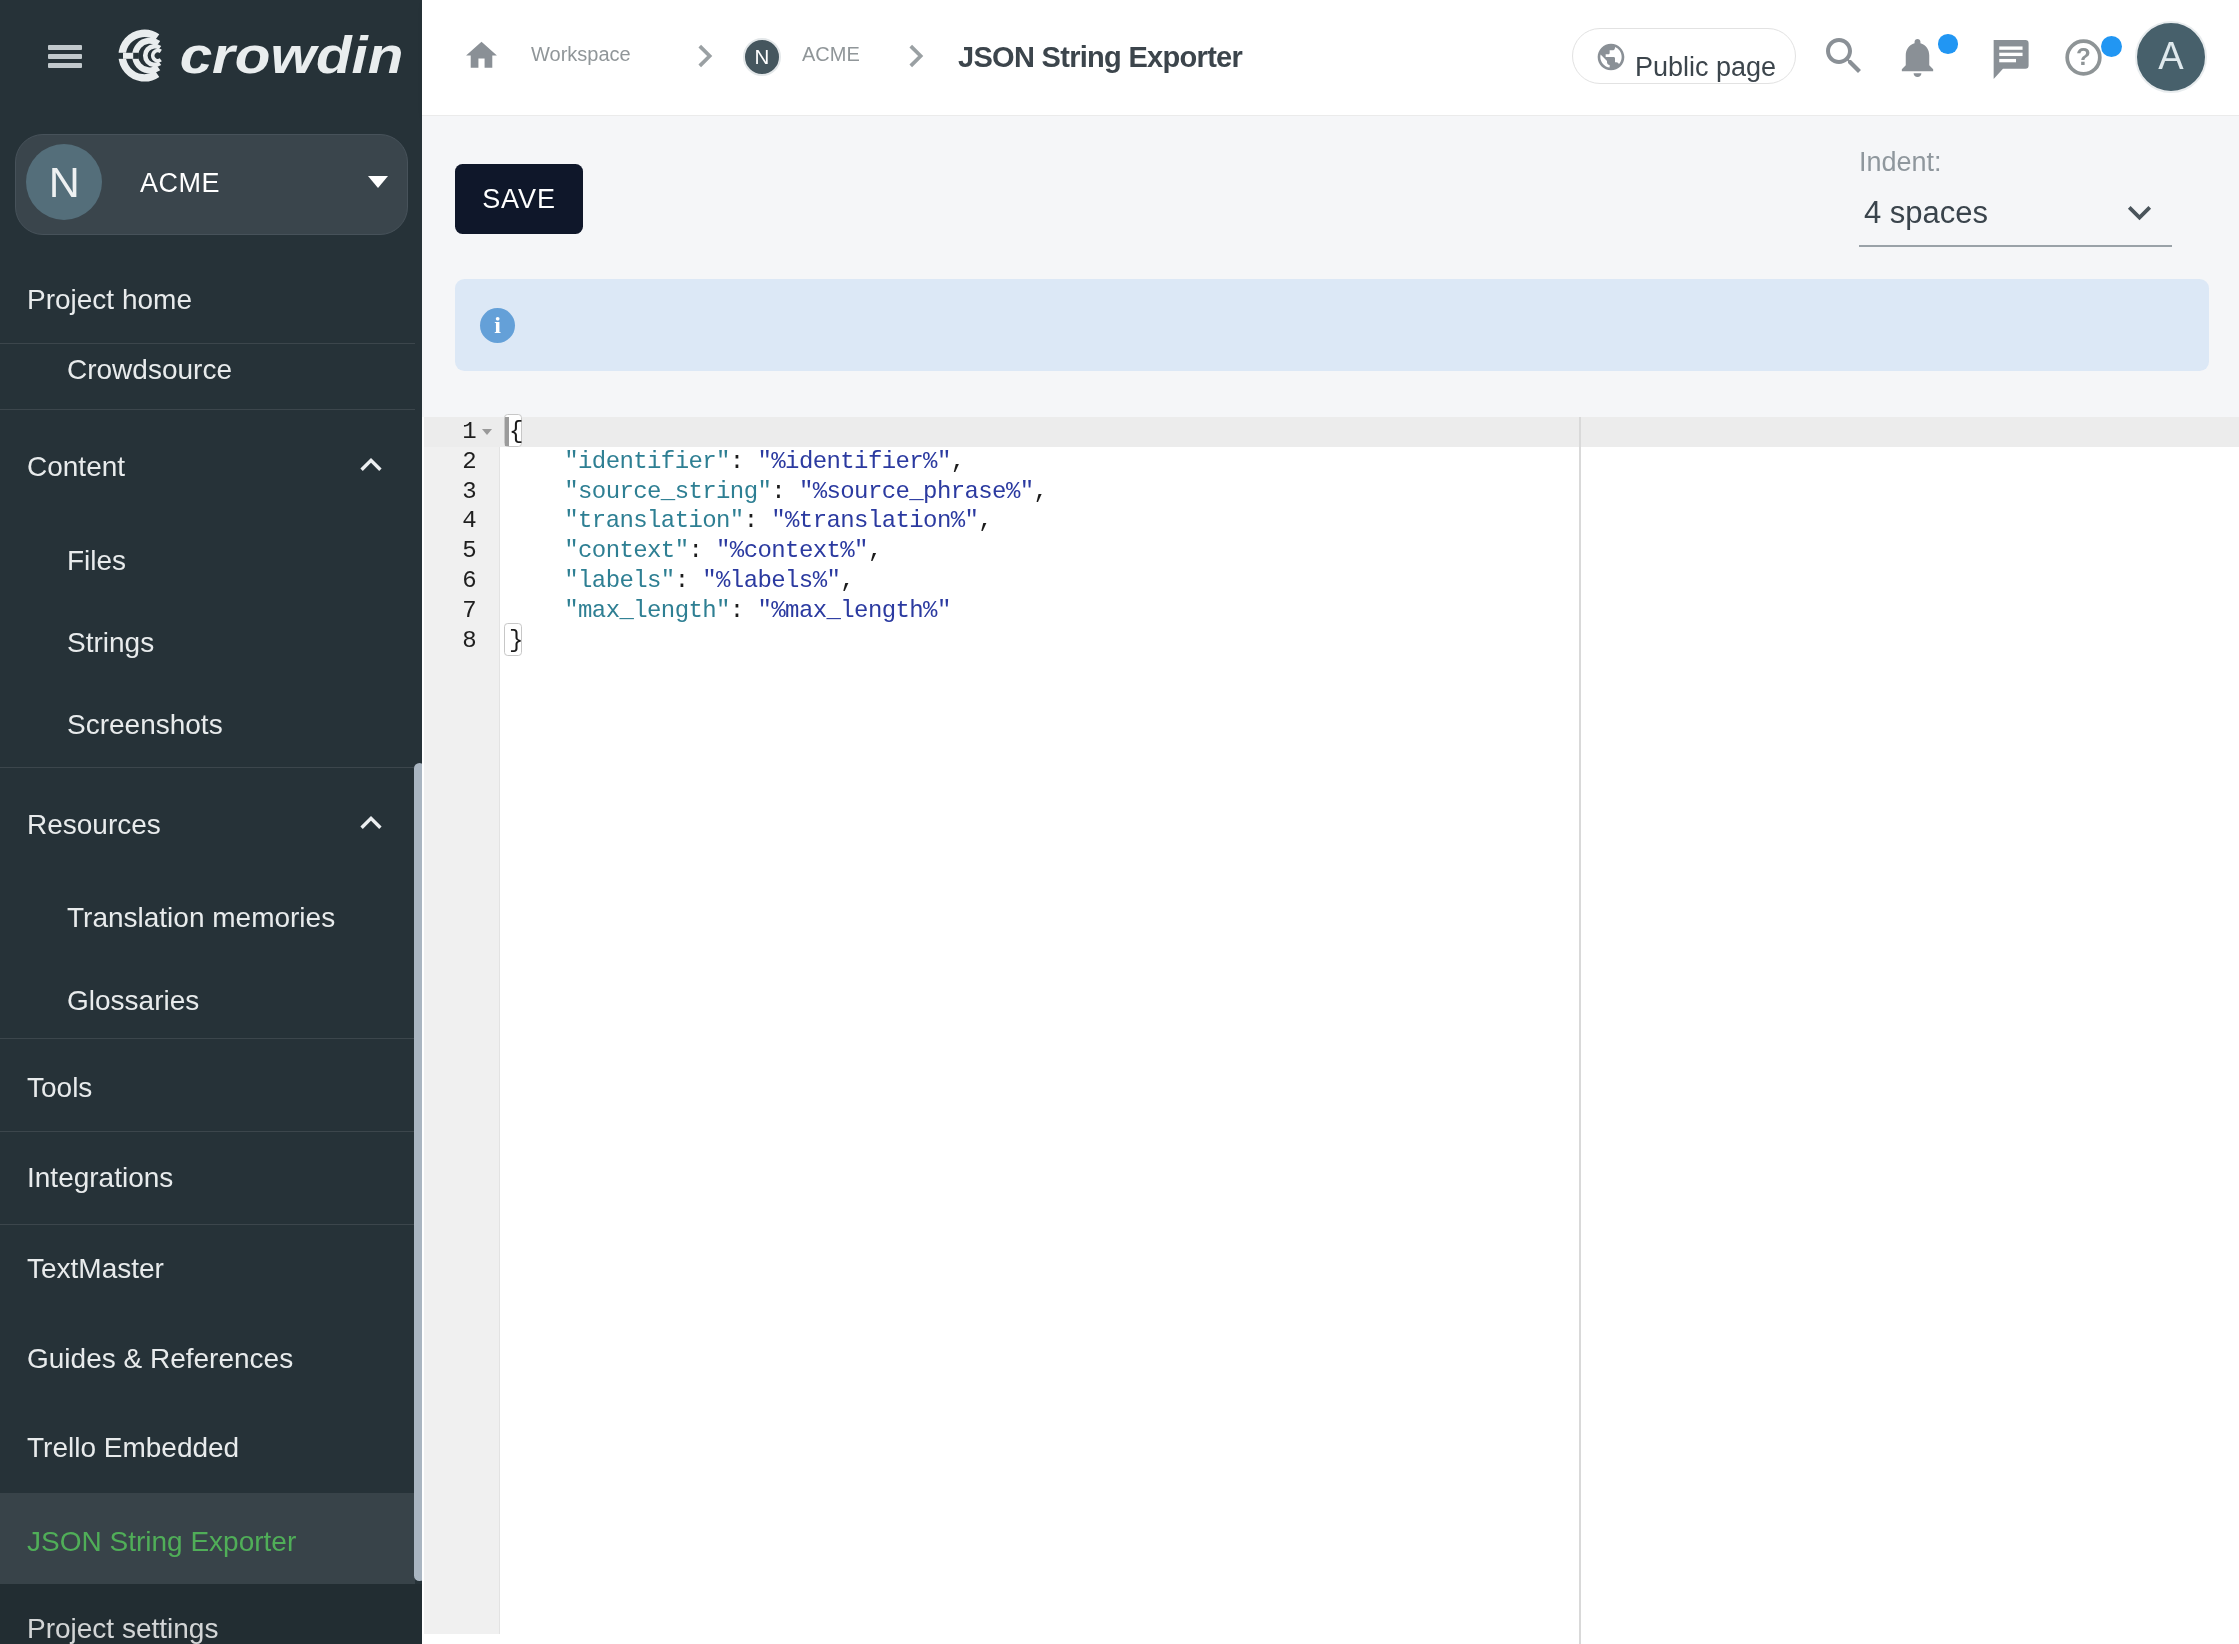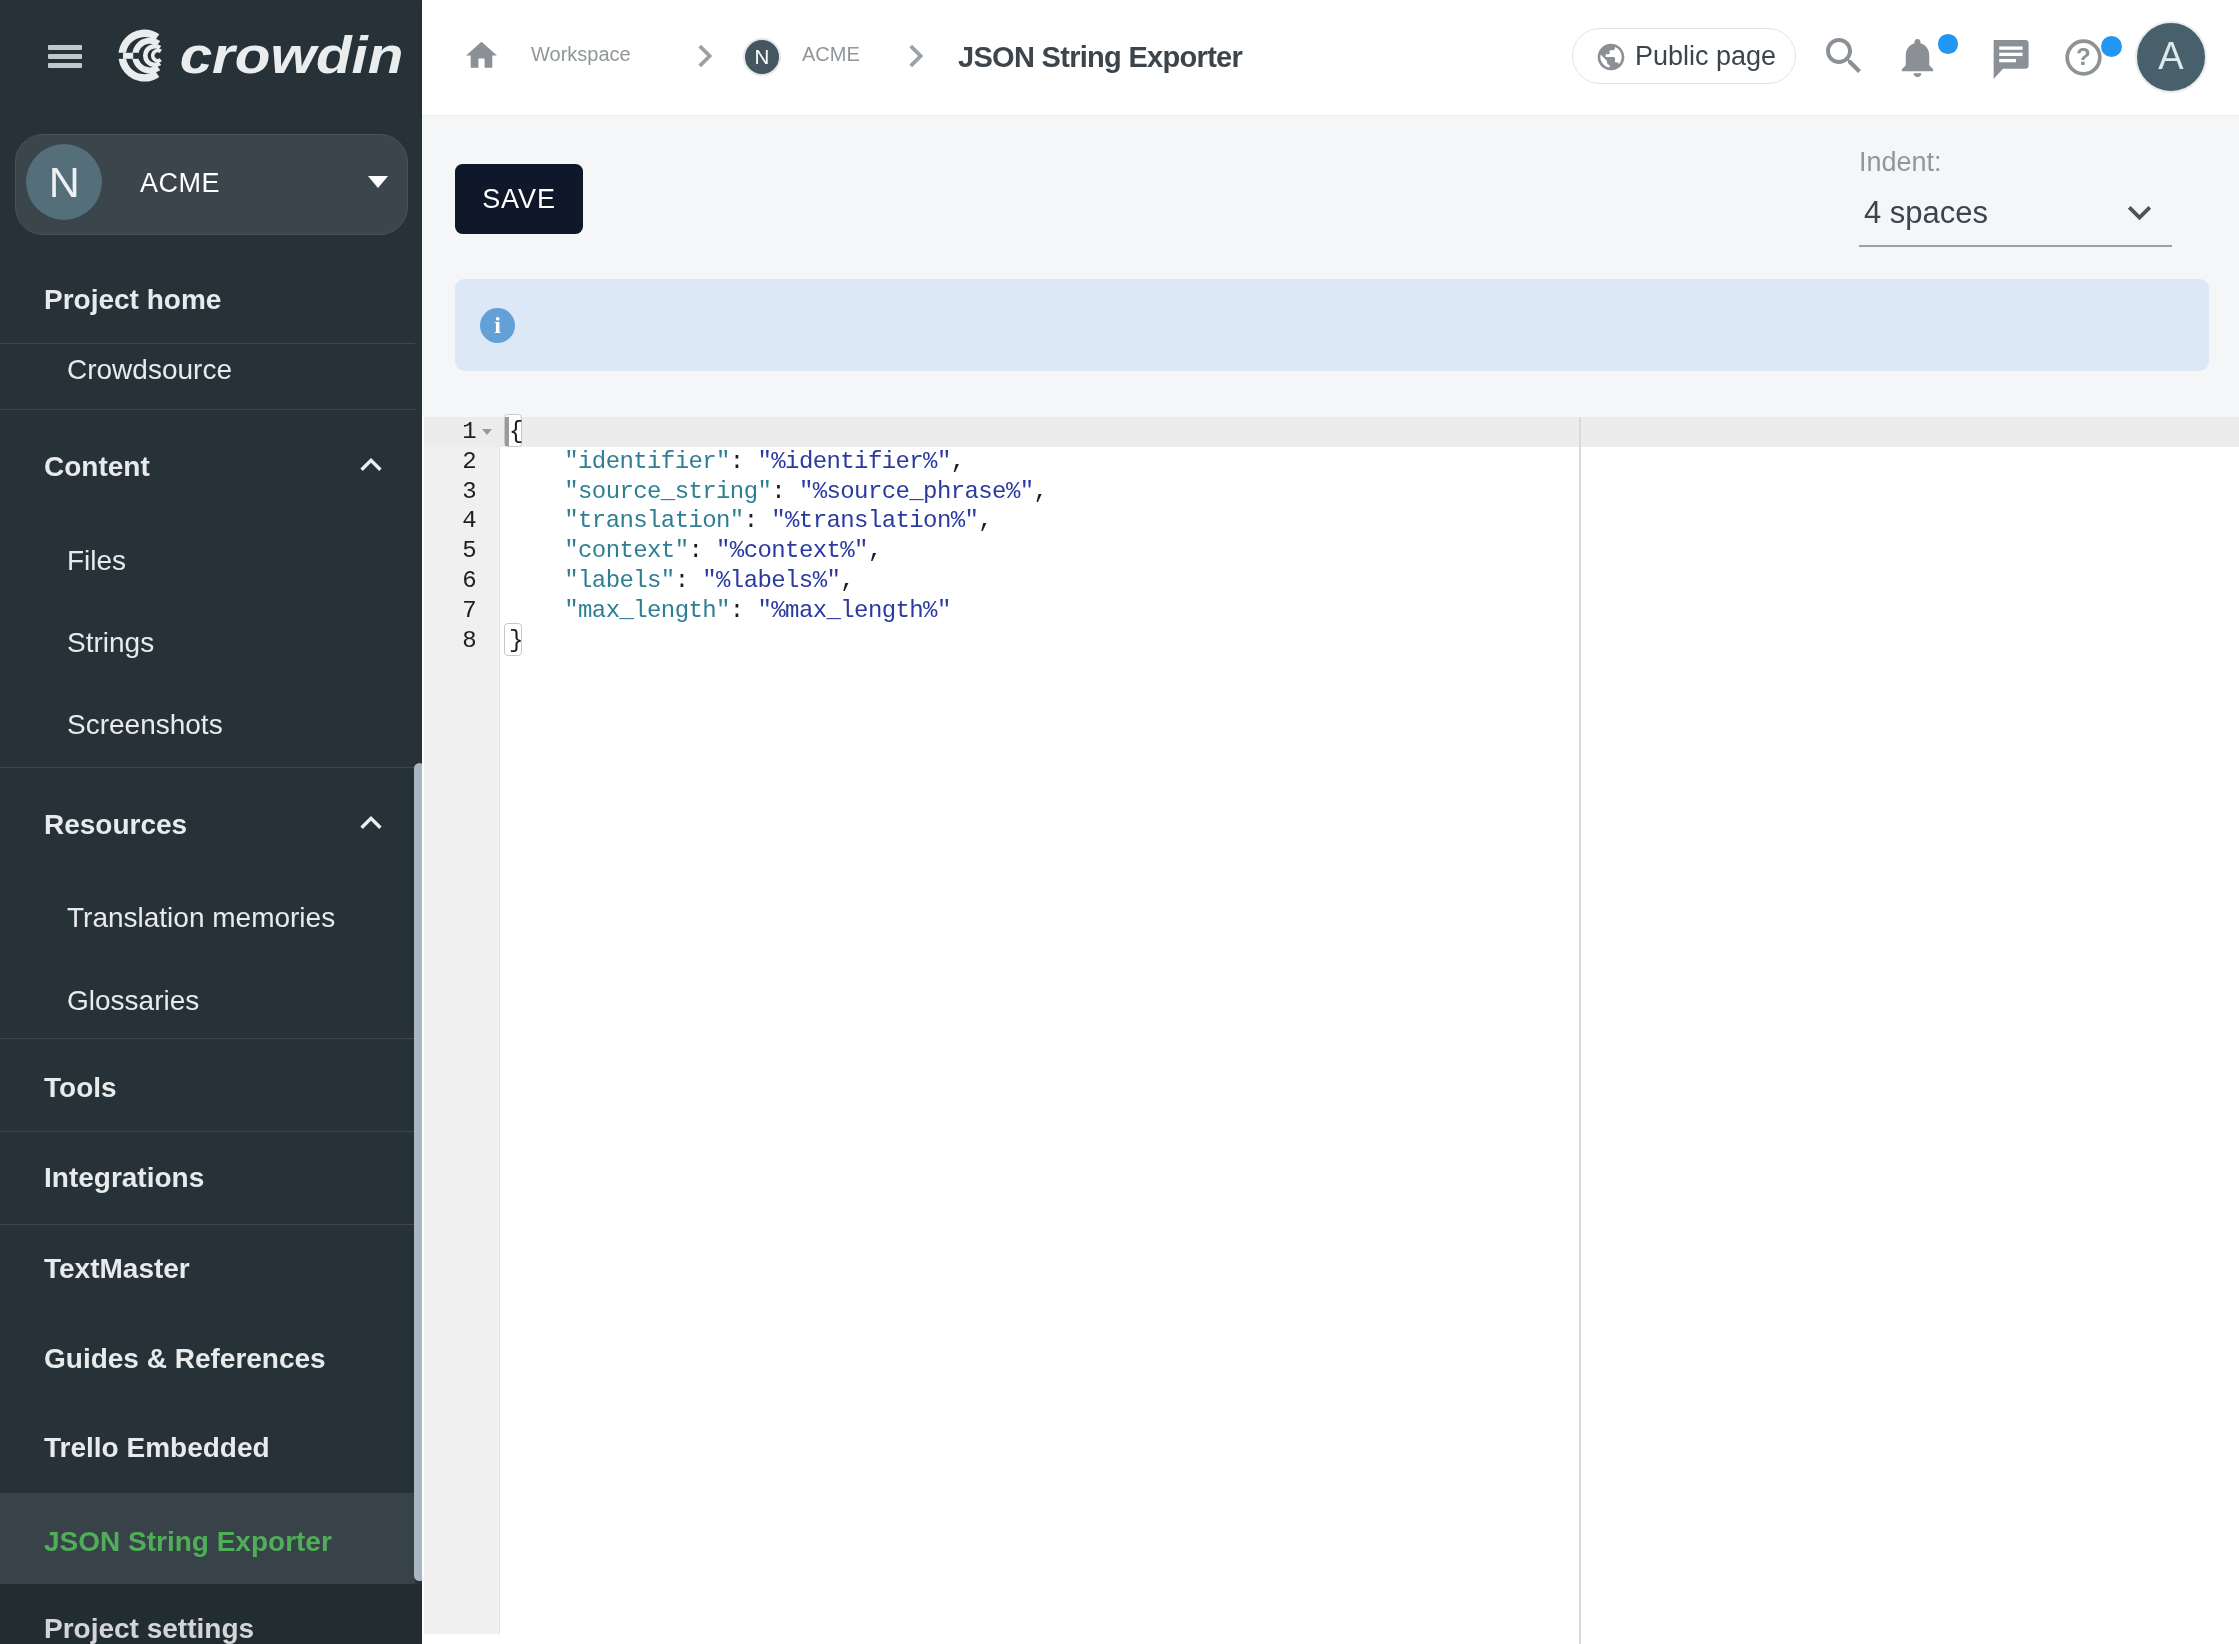--- a/index.html
+++ b/index.html
@@ -17,21 +17,21 @@
     border-radius:50%; background:#546e7a; color:#eef1f2; font-size:43px;
     display:flex; align-items:center; justify-content:center; }
   #acme-name { position:absolute; left:124px; top:0; height:97px; display:flex;
     align-items:center; color:#fff; font-size:27px; letter-spacing:0.5px; }
   #acme-caret { position:absolute; left:352px; top:41px; width:0; height:0;
     border-left:10.3px solid transparent; border-right:10.3px solid transparent;
     border-top:12px solid #fff; }
 
   .nav { position:absolute; left:0; width:422px; color:#e8ebec; font-size:28px;
     font-weight:500; display:flex; align-items:center; }
-  .nav.l1 { padding-left:44px;font-weight:bold; }
+  .nav.l1 { padding-left:27px; }
   .nav.l2 { padding-left:67px; }
   .divider { position:absolute; left:0; width:415px; height:0;
     border-top:1.9px solid rgba(255,255,255,0.10); }
   .chev-up { position:absolute; left:355px; width:32px; height:32px; }
   #active-row { position:absolute; left:0; top:1493px; width:415px; height:91px;
     background:rgba(255,255,255,0.085); }
   #sb-scroll { position:absolute; left:414px; top:763px; width:11.2px; height:818px;
     background:#a9b5c1; border-radius:5.6px; }
   #sb-footer { position:absolute; left:0; top:1584px; width:422px; height:61px;
     background:rgba(0,0,0,0.09); }
@@ -39,21 +39,21 @@
   
   #topbar { position:absolute; left:422px; top:0; width:1817px; height:116px;
     background:#fff; border-bottom:1.9px solid #ebebeb; box-shadow:0 2.8px 4.7px rgba(0,0,0,0.05); }
   .crumb { color:#909699; font-size:20px; }
   #bc-n { position:absolute; left:321px; top:38px; width:38px; height:38px; border-radius:50%;
     background:#45565e; border:2.8px solid #e3e7e9; color:#fff; font-size:20.5px; font-weight:500;
     display:flex; align-items:center; justify-content:center; }
   #bc-title { position:absolute; left:536px; top:41px; color:#3c454c; font-size:29px; font-weight:700; letter-spacing:-0.7px; }
 
   #pubpage { position:absolute; left:1572px; top:28px; width:224px; height:56px;
-    border:1.9px solid #e2e2e2; border-radius:28px; display:flex; align-items:center; }
+    border:1.9px solid #e2e2e2; border-radius:28px; display:flex; align-items:flex-end; }
   #pubpage span { color:#3c454c; font-size:27px; font-weight:500; margin-left:62px; }
   .bluedot { position:absolute; width:21.4px; height:21.4px; border-radius:50%; background:#2196f3; }
 
   #avatar { position:absolute; left:2135px; top:20.5px; width:72px; height:72px; border-radius:50%;
     background:#47606b; border:2.8px solid #e8ecee; color:#dfe9ed; font-size:38px;
     display:flex; align-items:center; justify-content:center; }
 
   
   #main { position:absolute; left:422px; top:116px; width:1817px; height:301px;
     background:#f5f6f8; }

